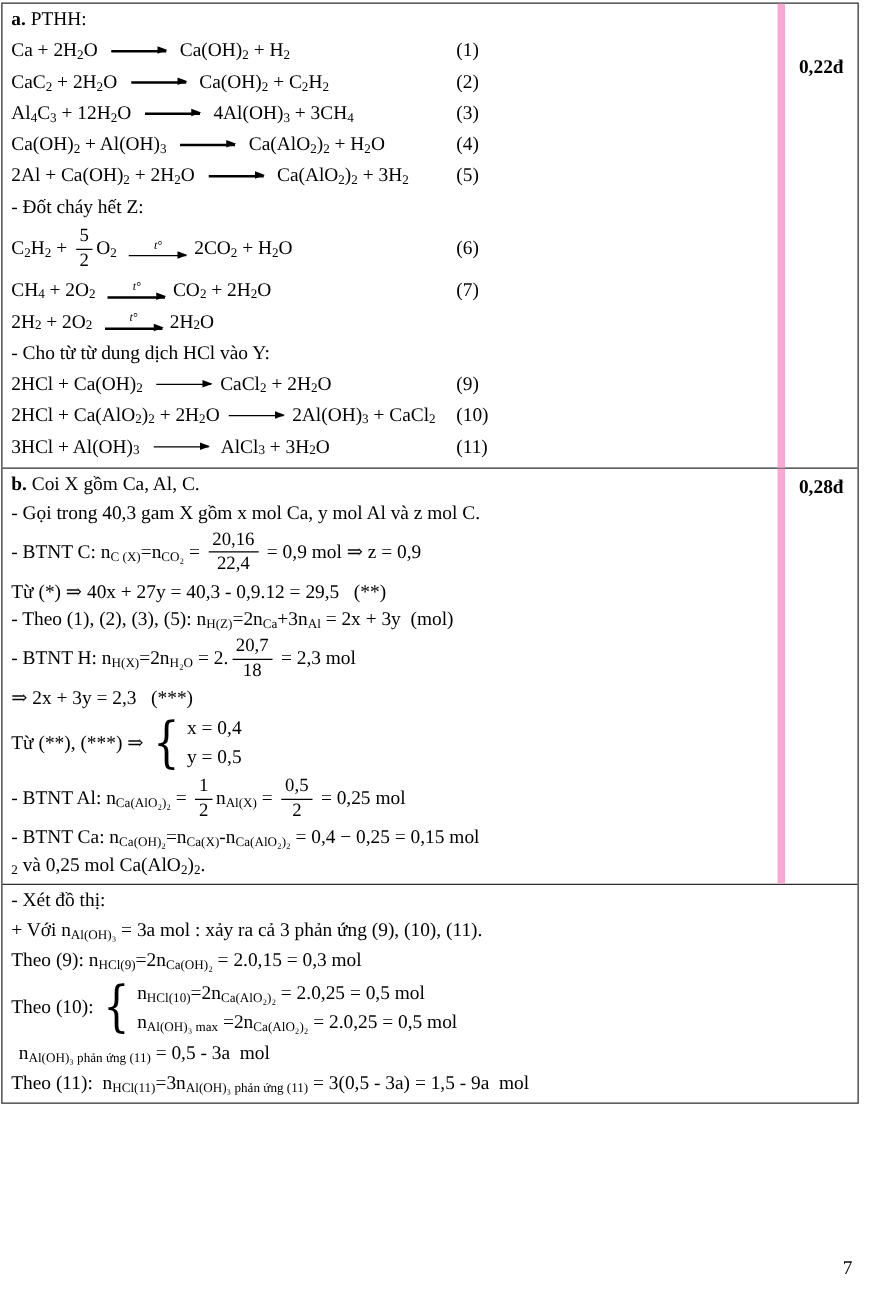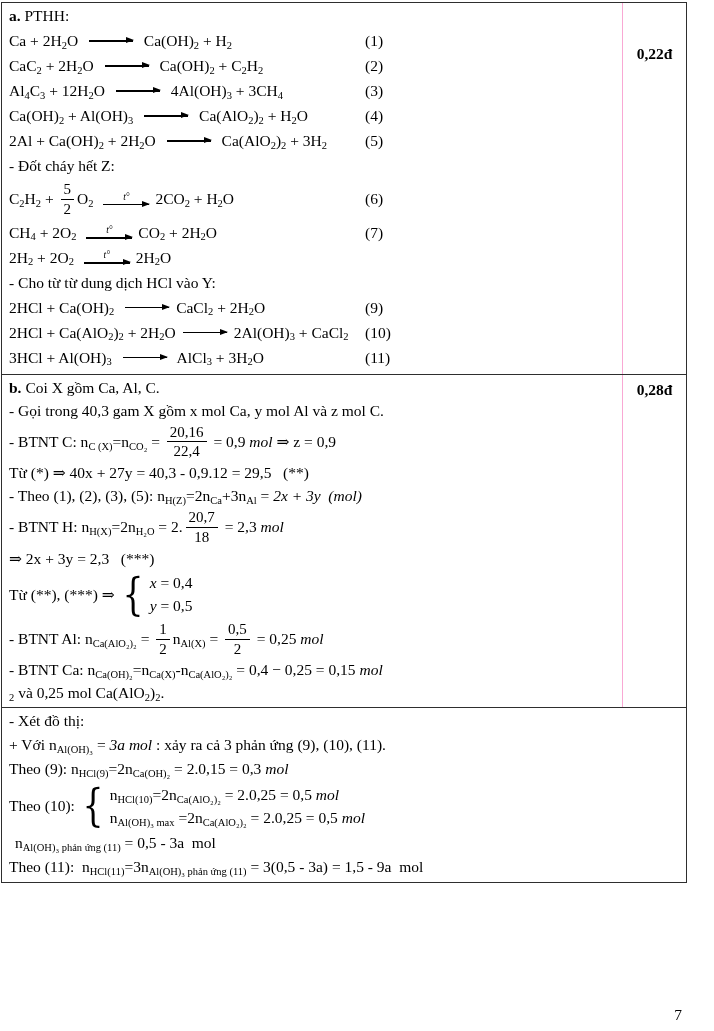--- a/index.html
+++ b/index.html
@@ -9,35 +9,35 @@
     font-size:15.5px;overflow:hidden;
   }
   .table{
     position:absolute;left:1px;top:2px;width:684px;
     border:1px solid #2e2e2e;box-sizing:content-box;
   }
   .row{display:flex;border-bottom:1px solid #2e2e2e;}
   .row:last-child{border-bottom:none;flex-direction:column;}
   .cell-main{width:620px;box-sizing:border-box;padding:3px 0 1px 7px;}
   .cell-points{
-    flex:1;border-left:1px solid #f9a8d4;text-align:center;
+    flex:1;border-left:6px solid #f9a8d4;text-align:center;
     font-weight:bold;box-sizing:border-box;
   }
   .row-0 .cell-points{padding-top:42px;}
   .row-1 .cell-points{padding-top:6px;}
   .row-2 .cell-points{padding-top:6px;}
 
   .line{position:relative;display:flex;align-items:center;min-height:20px;}
   .row-0 .line{margin-bottom:5px;}
   .row-1 .line{margin-bottom:3px;}
   .row-2 .line{margin-bottom:4px;}
 
   .txt{white-space:pre;}
   .txt.b{font-weight:bold;}
-  .txt.i{font-style:italic;text-align:right;}
+  .txt.i{text-align:right;}
 
   .sub{
     font-size:10.5px;white-space:pre;line-height:1;
     transform:translateY(4.5px);
   }
 
   .frac{
     display:inline-flex;flex-direction:column;align-items:center;
     margin:0 3px;font-size:15px;line-height:1.12;vertical-align:middle;
   }

